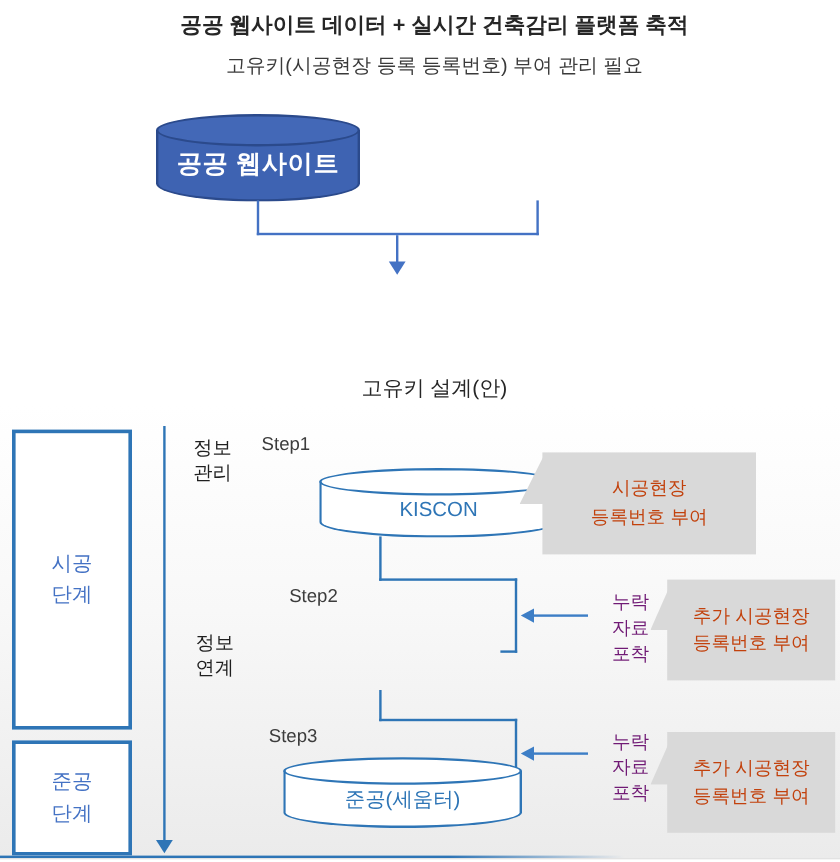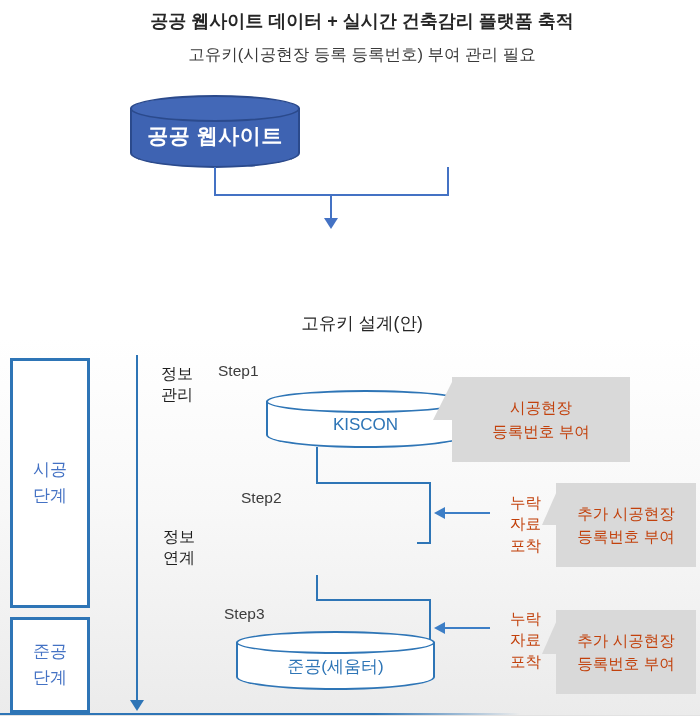--- a/index.html
+++ b/index.html
@@ -47,27 +47,27 @@
     border-right:7px solid transparent;border-top:11px solid var(--line_blue);}
   .arr-down.b{border-top-color:var(--outline_blue);}
   .arr-left{position:absolute;width:0;height:0;border-top:6px solid transparent;
     border-bottom:6px solid transparent;border-right:11px solid var(--arrow_blue);}
   .hl.a{background:var(--arrow_blue);}
 
   
   .lower-bg{position:absolute;left:0;top:338px;width:700px;height:378px;
     background:linear-gradient(180deg,#ffffff 0%,#f8f8f8 45%,#ebebeb 100%);}
   .d-title{font-size:17.5px;font-weight:normal;color:var(--text_dark);}
-  .phase-box{position:absolute;left:10px;width:80px;background:#ffffff;
+  .phase-box{position:absolute;left:10px;width:100px;background:#ffffff;
     border:3px solid var(--outline_blue);box-sizing:border-box;
     display:flex;align-items:center;justify-content:center;}
   .phase-box .label{color:var(--phase_text_blue);font-size:17px;line-height:1.55;text-align:center;}
   .flow-label{font-size:16px;color:#1f1f1f;line-height:1.3;}
   .step-label{font-size:15.5px;color:#3c3c3c;}
-  .nurak{font-size:15.5px;color:#c2410c;line-height:1.38;text-align:left;}
+  .nurak{font-size:15.5px;color:#701a75;line-height:1.38;text-align:left;}
 
   
   .bubble{position:absolute;background:var(--bubble_gray);
     display:flex;align-items:center;justify-content:center;text-align:center;
     font-size:15.5px;color:#c2410c;line-height:1.5;}
   .bottom-rule-gray{position:absolute;left:0;top:715px;width:700px;height:1px;background:#e2e2e2;}
   .bottom-rule-blue{position:absolute;left:0;top:713px;width:520px;height:2px;
     background:linear-gradient(to right,var(--outline_blue) 72%,rgba(46,117,182,0));}
 </style>
 </head>

